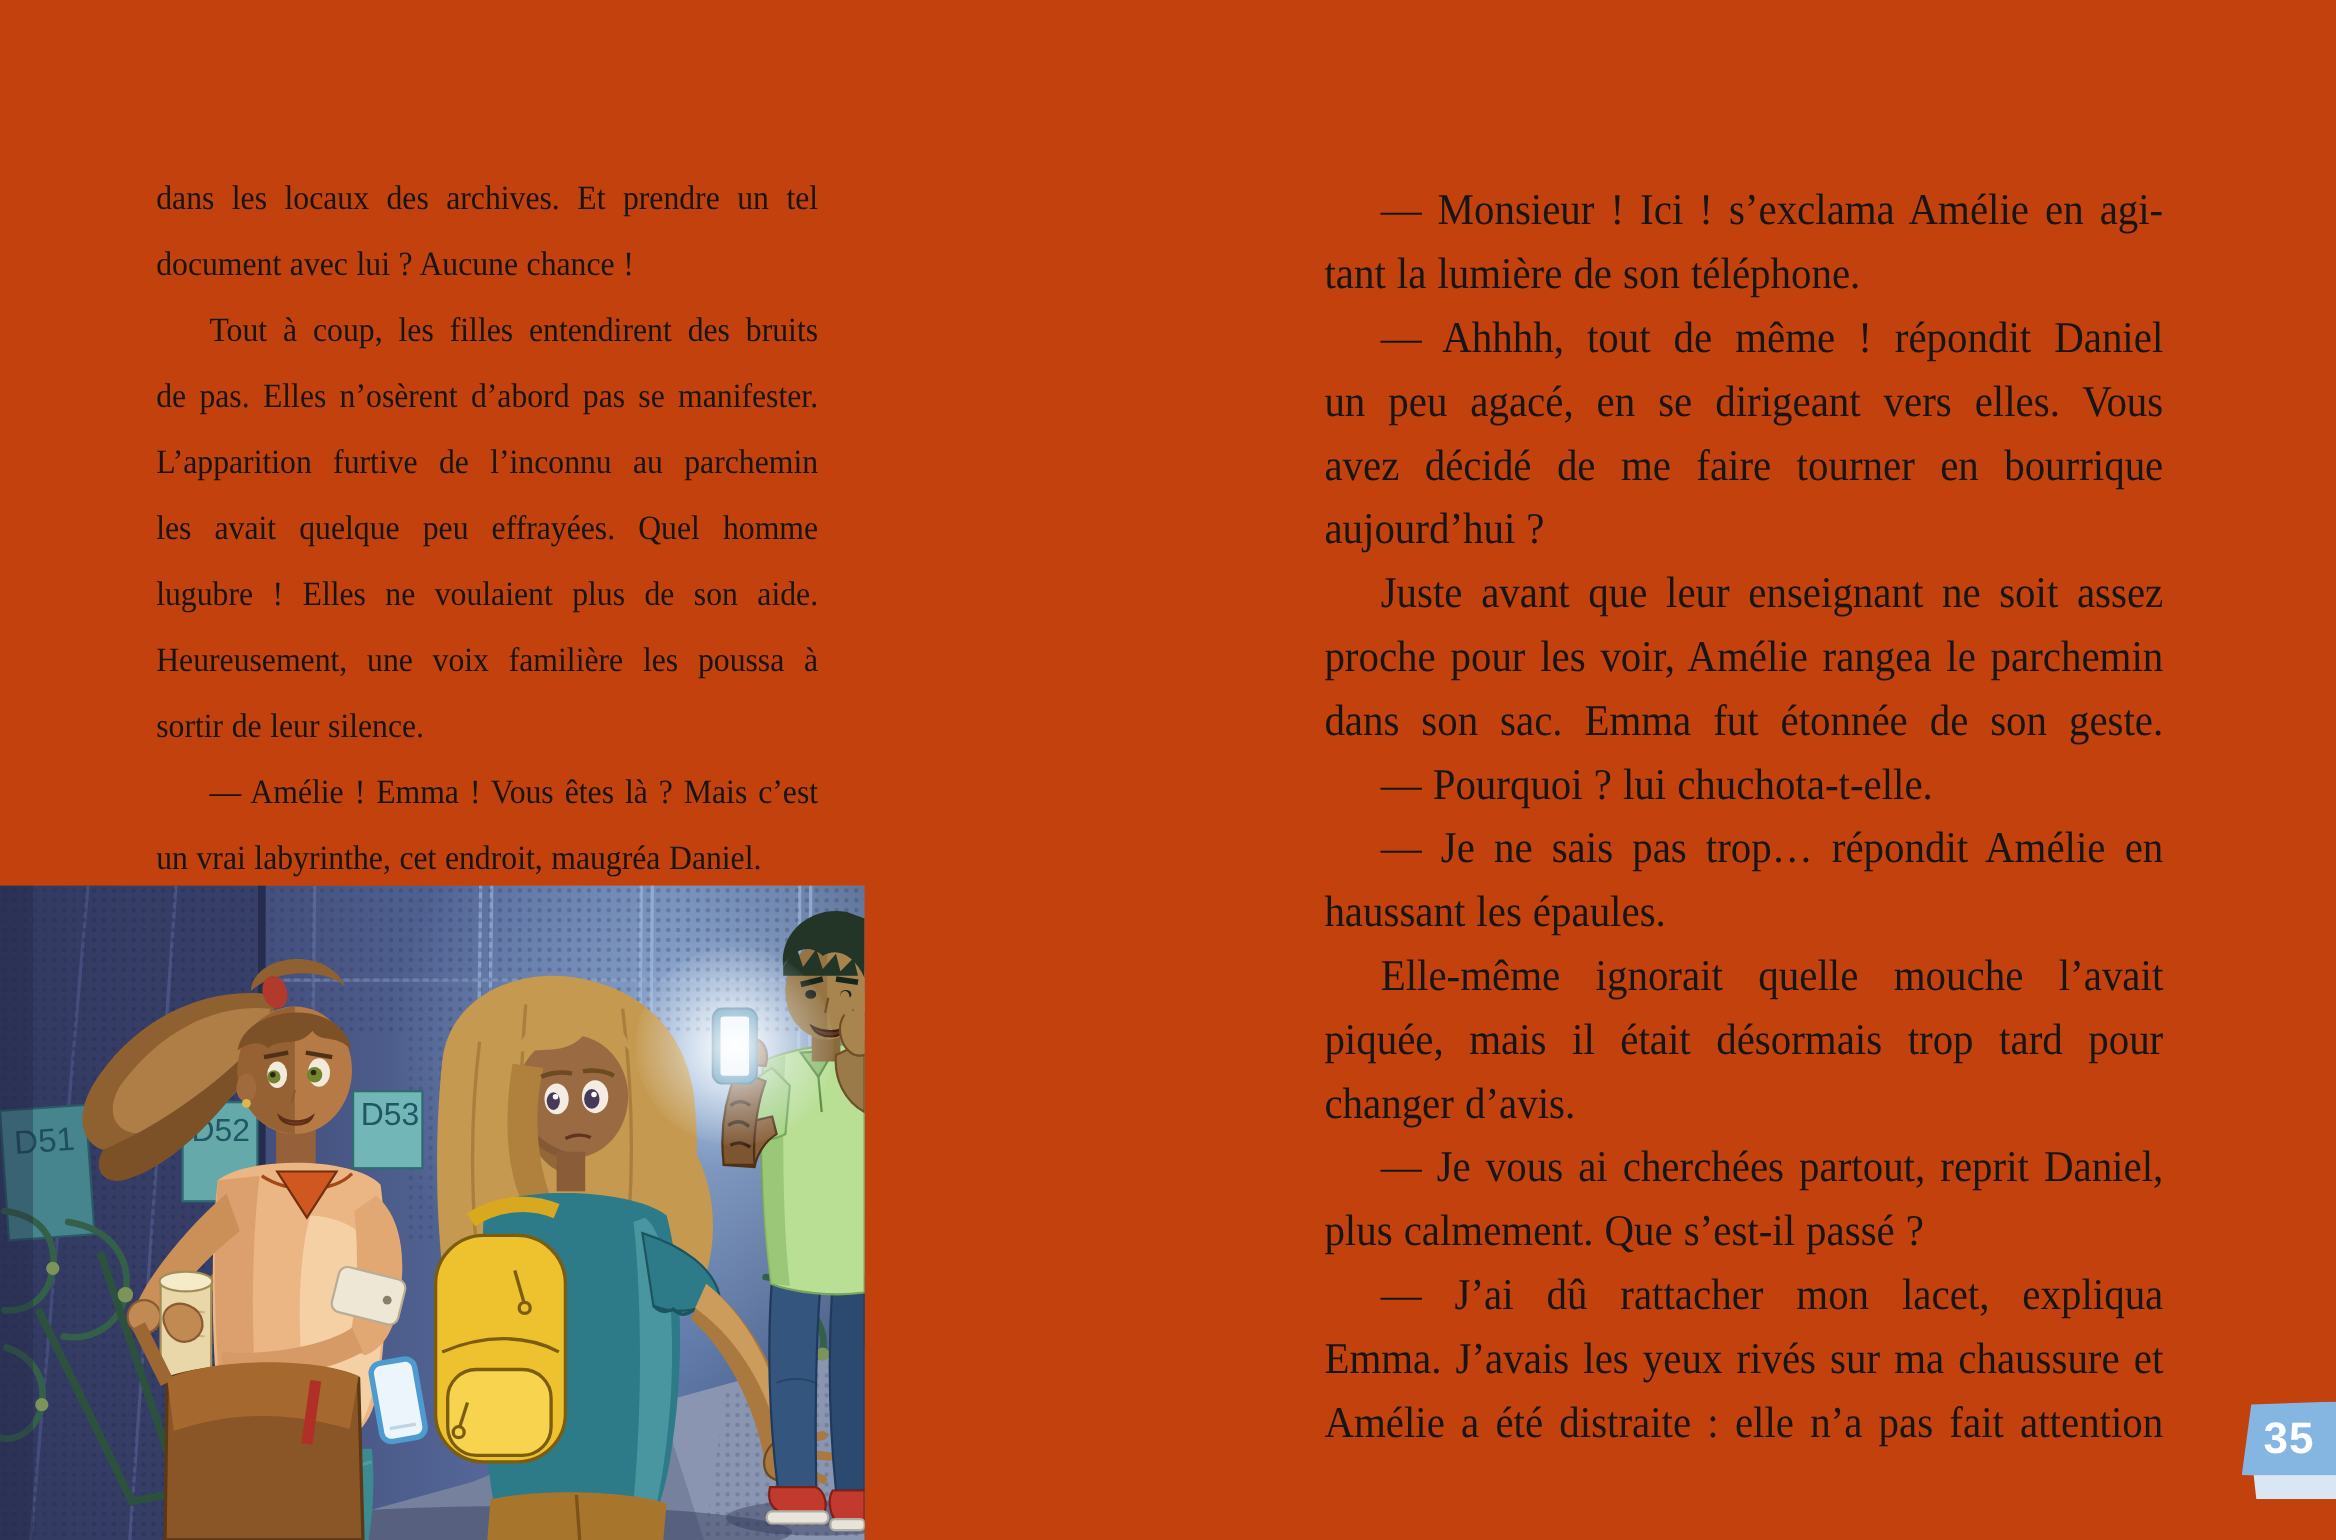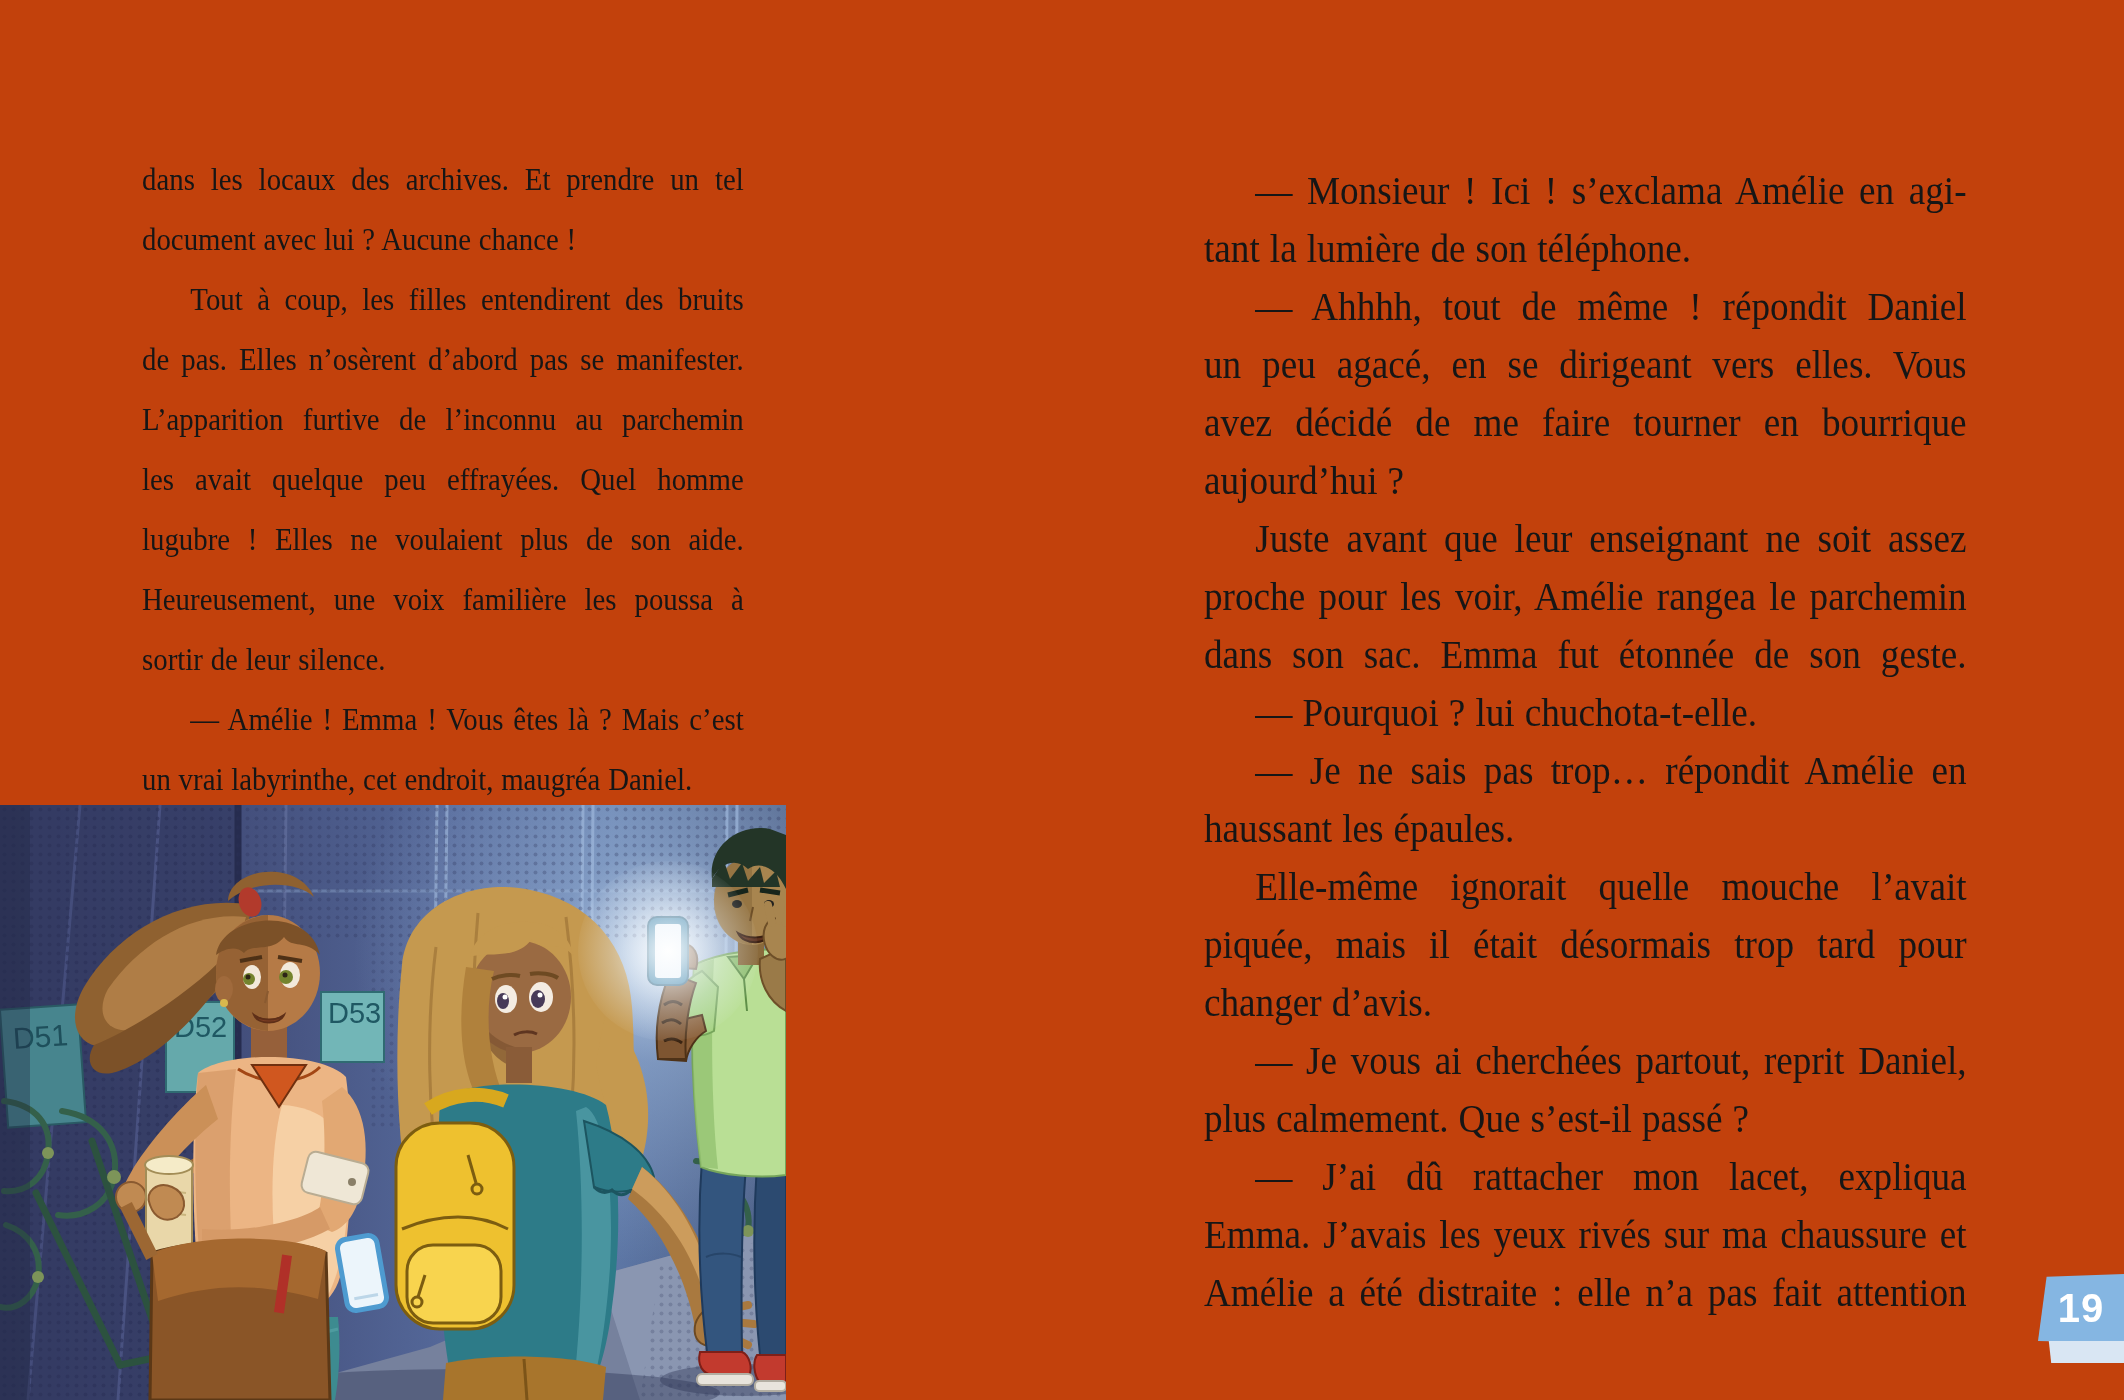--- a/index.html
+++ b/index.html
@@ -301,16 +301,16 @@
           <rect x="648" y="112" width="40" height="68" rx="9" fill="#2e7ba3" stroke="#1d5878" stroke-width="2"></rect>
           <rect x="655" y="119" width="26" height="54" rx="3" fill="#f4f8fb"></rect>
         </g>
         <circle cx="668" cy="146" r="90" fill="url(#phoneGlow)"></circle>
       </g>
 
       <rect x="0" y="0" width="30" height="595" fill="#1f2440" opacity="0.35"></rect>
     </svg>
   </div>
 
-  <div class="badge">19</div>
+  <div class="badge">35</div>
   <div class="badge-under"></div>
 
 </div>
 
 </body></html>

